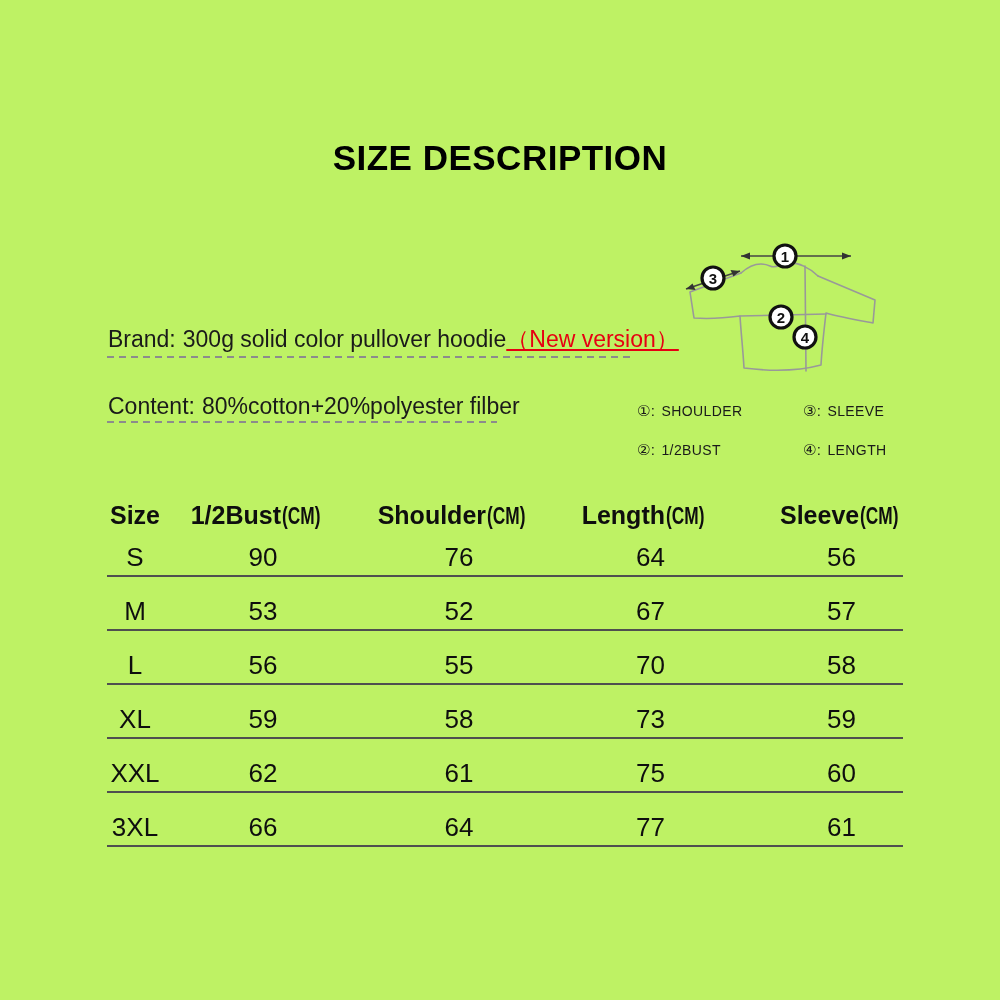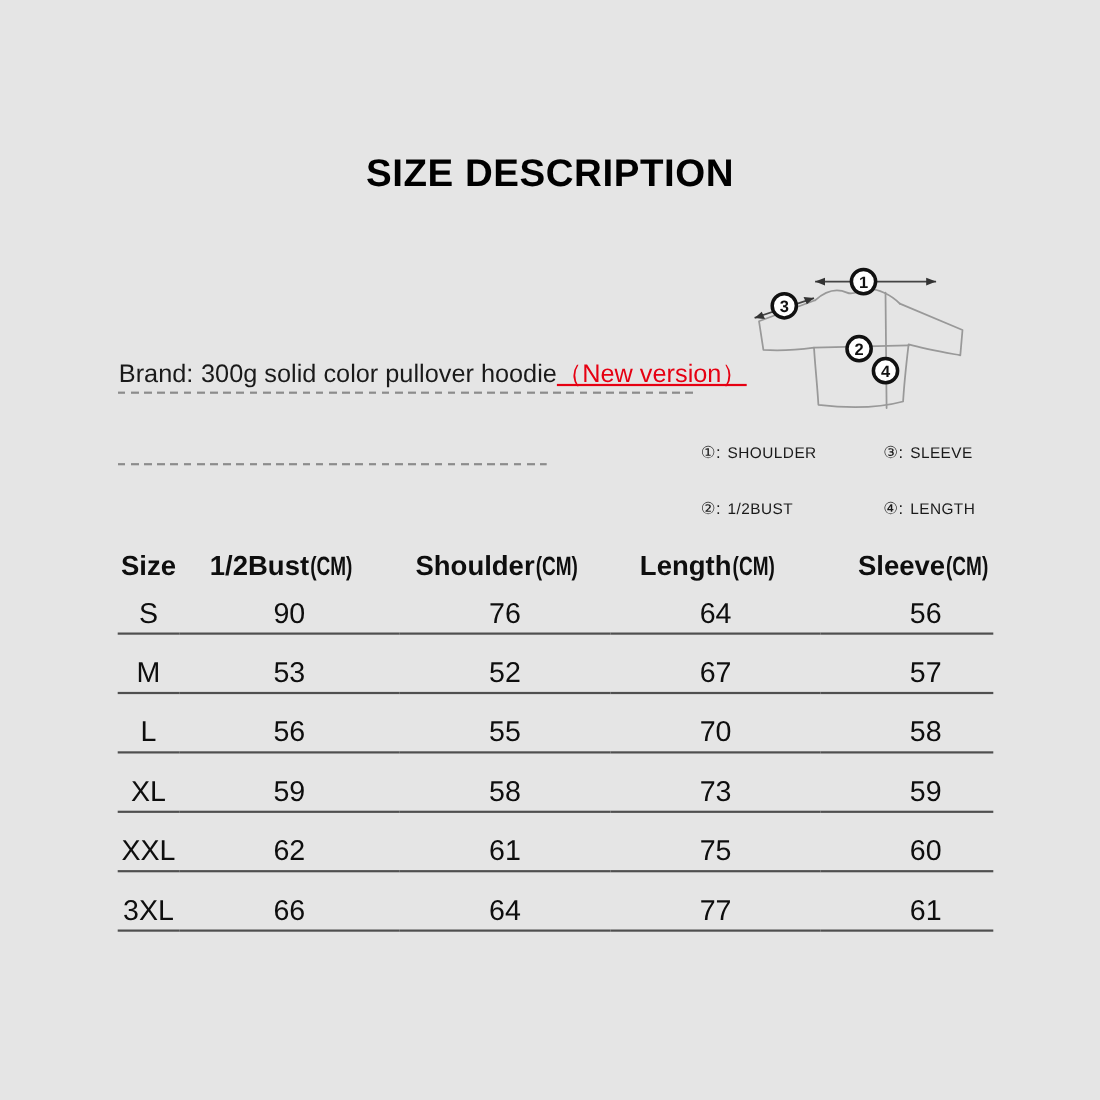--- a/index.html
+++ b/index.html
@@ -1,38 +1,38 @@
 <!DOCTYPE html>
 <html><head>
 <meta charset="utf-8">
 <style>
   html,body{margin:0;padding:0;background:#fff;}
   .page{
-    position:relative;width:1000px;height:1000px;background:#e5e5e5;overflow:hidden;
+    position:relative;width:1000px;height:1000px;background:#bef264;overflow:hidden;
     font-family:"Liberation Sans","DejaVu Sans",sans-serif;color:#111;
   }
   .title{
     position:absolute;top:138px;left:0;width:1000px;text-align:center;
     font-size:35px;font-weight:bold;letter-spacing:.5px;color:#000;
   }
   .info-line{position:absolute;left:108px;font-size:23px;color:#1a1a1a;white-space:nowrap;}
   .info-brand{top:324px;}
   .info-content{top:393px;}
   .info-label{margin-right:7px;margin-top:32px;}
   .red{color:#e60012;text-decoration:underline;}
   .dash{
     position:absolute;left:107px;height:2px;
     background:repeating-linear-gradient(90deg,#8c8c8c 0 7px,transparent 7px 12px);
   }
   .dash-brand{top:356px;width:526px;}
   .dash-content{top:421px;width:390px;}
   .diagram{position:absolute;left:663px;top:230px;}
   .legend{
     position:absolute;left:637px;top:402px;
-    display:grid;grid-template-columns:166px auto;row-gap:33px;
+    display:grid;grid-template-columns:166px auto;row-gap:21px;
     font-size:14px;letter-spacing:.4px;color:#1a1a1a;
   }
   .legend-item{white-space:nowrap;}
   .legend-num{margin-right:6px;font-size:15px;}
   table.size-table{
     position:absolute;left:107px;top:493px;width:796px;
     border-collapse:collapse;table-layout:fixed;
   }
   .size-table th{
     height:44px;padding:0;font-weight:bold;font-size:25px;
@@ -54,20 +54,23 @@
 
 <div class="page">
 
   <div class="title">SIZE DESCRIPTION</div>
 
   <div class="info-line info-brand">
     <span class="info-label">Brand:</span><span>300g solid color pullover hoodie</span><span class="red">（New version）</span>
   </div>
   <div class="dash dash-brand"></div>
 
+  <div class="info-line info-content">
+    <span class="info-label">Content:</span><span>80%cotton+20%polyester filber</span>
+  </div>
   <div class="dash dash-content"></div>
 
   <svg class="diagram" width="232" height="166" viewBox="0 0 232 166">
 
     <g stroke="#999" fill="none" stroke-width="1.6" stroke-linejoin="round" stroke-linecap="round">
       <path d="M 78 43 C 88 34 98 32 107 36 C 113 39 117 34 125 33 C 135 32 147 38 155 46"></path>
       <path d="M 155 46 L 212 70 L 210 93 C 194 90 177 87 163 83 C 161 100 159 117 158 135 C 132 142 105 141 81 138 C 80 120 78 103 77 86 C 62 88 45 89 31 88 L 27 62 L 78 43"></path>
       <path d="M 77 86 L 163 84"></path>
       <path d="M 142 36 L 143 141"></path>
     </g>

